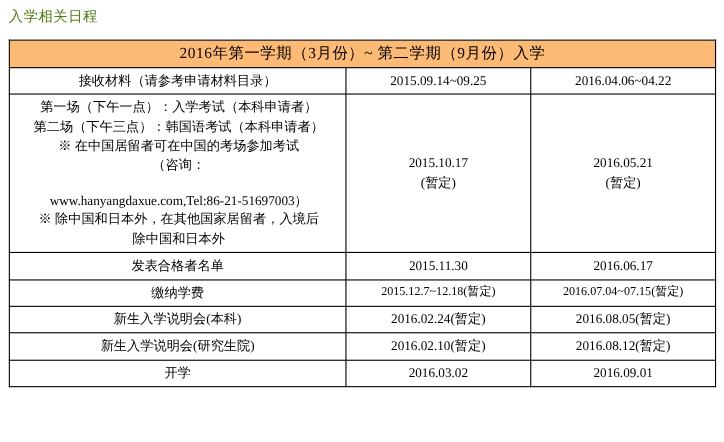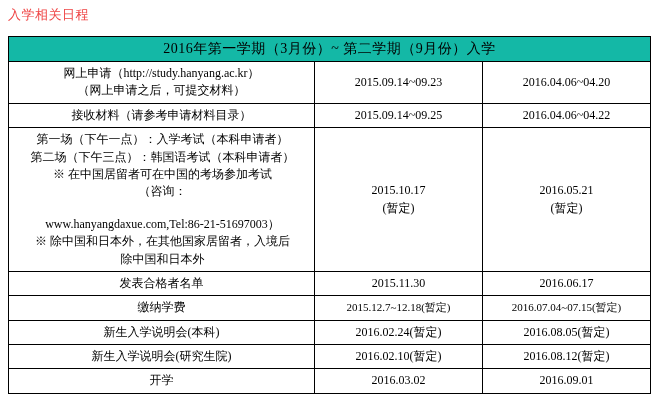--- a/index.html
+++ b/index.html
@@ -18,40 +18,40 @@
     position: relative;
     width: 658px;
     height: 402px;
   }
   .doc-heading {
     position: absolute;
     left: 8px;
     top: 6px;
     font-size: 13px;
     font-family: "Liberation Sans", sans-serif;
-    color: #ef4444;
+    color: #4d7c0f;
     letter-spacing: 0.5px;
   }
   table.schedule {
     position: absolute;
     left: 8px;
     top: 36px;
     width: 642px;
     border-collapse: collapse;
     table-layout: fixed;
     font-size: 12px;
   }
   table.schedule td, table.schedule th {
     border: 1px solid #000000;
     padding: 3px 4px;
     vertical-align: middle;
     font-weight: normal;
   }
   .title-row td {
-    background: #14b8a6;
+    background: #fdba74;
     text-align: center;
     font-size: 14px;
     padding: 4px 4px;
     letter-spacing: 0.5px;
   }
   .head-row td {
     background: #e8e8e8;
     text-align: center;
     font-size: 13px;
     padding: 3px 4px;
@@ -92,32 +92,20 @@
     <colgroup>
       <col class="col-cat">
       <col class="col-s1">
       <col class="col-s2">
     </colgroup>
     <tbody>
       <tr class="title-row">
         <td colspan="3">2016年第一学期（3月份）~ 第二学期（9月份）入学</td>
       </tr>
 
-      <tr>
-        <td class="cat-cell">
-          <span class="line">网上申请（http://study.hanyang.ac.kr）</span>
-          <span class="line">（网上申请之后，可提交材料）</span>
-        </td>
-        <td class="val-cell">
-          <span class="line">2015.09.14~09.23</span>
-        </td>
-        <td class="val-cell">
-          <span class="line">2016.04.06~04.20</span>
-        </td>
-      </tr>
 
       <tr>
         <td class="cat-cell">
           <span class="line">接收材料（请参考申请材料目录）</span>
         </td>
         <td class="val-cell">
           <span class="line">2015.09.14~09.25</span>
         </td>
         <td class="val-cell">
           <span class="line">2016.04.06~04.22</span>

